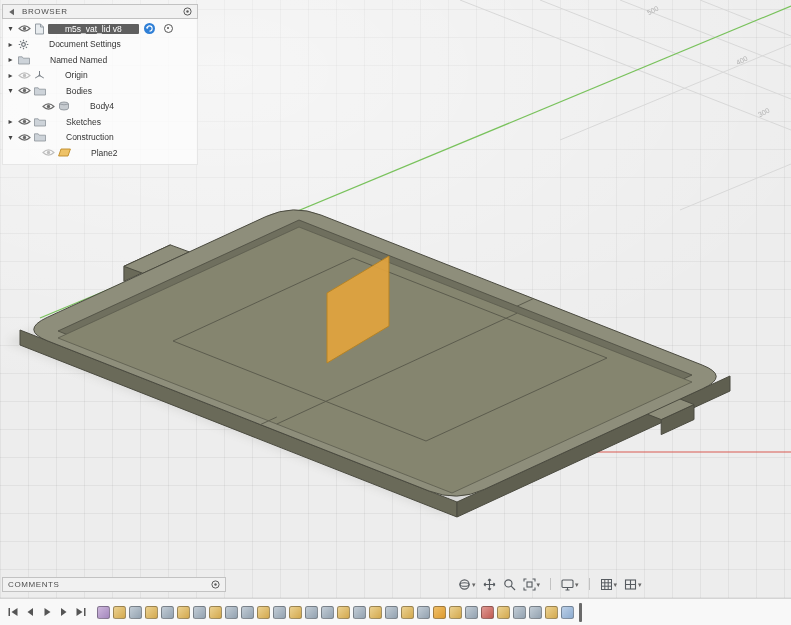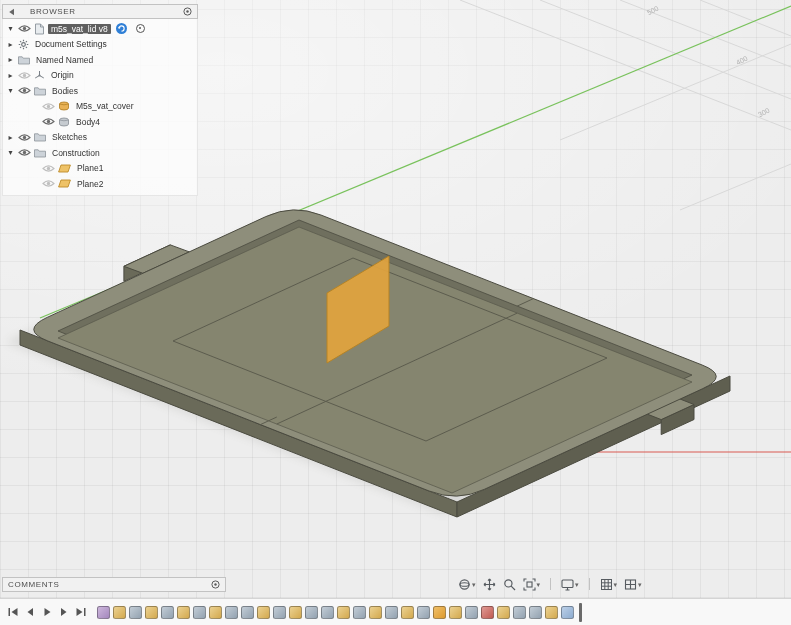--- a/index.html
+++ b/index.html
@@ -19,33 +19,33 @@
   .f-side2{fill:var(--model-side2);stroke:var(--model-outline);stroke-width:1}
   .f-wall{fill:var(--model-wall);stroke:var(--model-outline);stroke-width:.8}
   .f-floor{fill:var(--model-floor);stroke:#5c5c4e;stroke-width:.8}
   .engrave{stroke:#5c5c4e;stroke-width:1;fill:none}
   .axis-y{stroke:var(--axis-y);stroke-width:1.2}
   .axis-x{stroke:var(--axis-x);stroke-width:1.2}
   .grid-labels{position:absolute;inset:0;pointer-events:none}
   .grid-label{position:absolute;font-size:7px;color:#b2b2b2;transform-origin:left top}
 
   
-  .panel-header{height:15px;display:flex;align-items:center;gap:15px;padding:0 5px;
+  .panel-header{height:15px;display:flex;align-items:center;gap:7px;padding:0 5px;
     background:#f1f1f1;border:1px solid #c2c2c2;font-size:8px;color:#4d4d4d;letter-spacing:.6px}
   .panel-header .spacer{flex:1}
   .browser-panel{position:absolute;left:2px;top:4px;width:196px}
   .tree{background:rgba(252,252,252,.78);padding:2px 0 3px;border-left:1px solid rgba(200,200,200,.4);
     border-right:1px solid rgba(200,200,200,.4);border-bottom:1px solid rgba(200,200,200,.4)}
   .trow{display:flex;align-items:center;height:15.5px;font-size:8.5px;color:#333;gap:3px;padding-left:3px;white-space:nowrap}
   .trow.d1{padding-left:27px}
   .exp{width:9px;font-size:8px;color:#444;text-align:center;flex:0 0 auto}
   .ic{display:inline-flex;align-items:center;flex:0 0 auto}
   .eye{color:#6b6b6b;width:13px;justify-content:center}
   .eye.dim{color:#bfbfbf}
-  .lbl{padding:0 3px}
+  .lbl{padding:0 17px}
   .lbl.sel{background:var(--selection-bg);color:#fff;border-radius:1px}
   .badge-sync{width:11px;height:11px;border-radius:50%;background:var(--accent-blue);
     display:inline-flex;align-items:center;justify-content:center;margin-left:2px;flex:0 0 auto}
   .badge-ring{width:9px;height:9px;border-radius:50%;border:1.5px solid #555;margin-left:6px;position:relative;flex:0 0 auto}
   .badge-ring::after{content:"";position:absolute;left:2px;top:2px;width:2px;height:2px;border-radius:50%;background:#555}
 
   .comments-bar{position:absolute;left:2px;bottom:6px;width:224px}
 
   
   .navbar{position:absolute;left:458px;bottom:5px;height:18px;display:flex;align-items:center;gap:7px;color:#565b60}
@@ -214,36 +214,20 @@
             </span>
             <span class="ic ">
               <svg width="12" height="10" viewBox="0 0 12 10">
                 <path d="M.5 9 V1.8 H4.2 L5.2 3.2 H11.5 V9 Z" fill="#cdd3d9" stroke="#8d949b" stroke-width="0.8"></path>
               </svg>
             </span>
             <span class="lbl">Bodies</span>
           </div>
           <div class="trow d1">
             <span class="exp"></span>
-            <span class="ic eye dim">
-              <svg width="13" height="9" viewBox="0 0 13 9">
-                <path d="M1 4.5 Q6.5 -0.8 12 4.5 Q6.5 9.8 1 4.5 Z" fill="none" stroke="currentColor" stroke-width="1.1"></path>
-                <circle cx="6.5" cy="4.5" r="1.7" fill="currentColor"></circle>
-              </svg>
-            </span>
-            <span class="ic ">
-              <svg width="12" height="10" viewBox="0 0 12 10">
-                <path d="M1.5 3 Q1.5 1 6 1 Q10.5 1 10.5 3 V7 Q10.5 9 6 9 Q1.5 9 1.5 7 Z" fill="#e9b255" stroke="#ad7b1f" stroke-width="0.8"></path>
-                <path d="M1.5 3 Q6 4.6 10.5 3" fill="none" stroke="#ad7b1f" stroke-width="0.7"></path>
-              </svg>
-            </span>
-            <span class="lbl">M5s_vat_cover</span>
-          </div>
-          <div class="trow d1">
-            <span class="exp"></span>
             <span class="ic eye">
               <svg width="13" height="9" viewBox="0 0 13 9">
                 <path d="M1 4.5 Q6.5 -0.8 12 4.5 Q6.5 9.8 1 4.5 Z" fill="none" stroke="currentColor" stroke-width="1.1"></path>
                 <circle cx="6.5" cy="4.5" r="1.7" fill="currentColor"></circle>
               </svg>
             </span>
             <span class="ic ">
               <svg width="12" height="10" viewBox="0 0 12 10">
                 <path d="M1.5 3 Q1.5 1 6 1 Q10.5 1 10.5 3 V7 Q10.5 9 6 9 Q1.5 9 1.5 7 Z" fill="#c6cbd0" stroke="#878d93" stroke-width="0.8"></path>
                 <path d="M1.5 3 Q6 4.6 10.5 3" fill="none" stroke="#878d93" stroke-width="0.7"></path>
@@ -273,35 +257,20 @@
                 <path d="M1 4.5 Q6.5 -0.8 12 4.5 Q6.5 9.8 1 4.5 Z" fill="none" stroke="currentColor" stroke-width="1.1"></path>
                 <circle cx="6.5" cy="4.5" r="1.7" fill="currentColor"></circle>
               </svg>
             </span>
             <span class="ic ">
               <svg width="12" height="10" viewBox="0 0 12 10">
                 <path d="M.5 9 V1.8 H4.2 L5.2 3.2 H11.5 V9 Z" fill="#cdd3d9" stroke="#8d949b" stroke-width="0.8"></path>
               </svg>
             </span>
             <span class="lbl">Construction</span>
-          </div>
-          <div class="trow d1">
-            <span class="exp"></span>
-            <span class="ic eye dim">
-              <svg width="13" height="9" viewBox="0 0 13 9">
-                <path d="M1 4.5 Q6.5 -0.8 12 4.5 Q6.5 9.8 1 4.5 Z" fill="none" stroke="currentColor" stroke-width="1.1"></path>
-                <circle cx="6.5" cy="4.5" r="1.7" fill="currentColor"></circle>
-              </svg>
-            </span>
-            <span class="ic ">
-              <svg width="13" height="9" viewBox="0 0 13 9">
-                <polygon points="3,1 12.4,1 10,8 0.6,8" fill="#eec267" stroke="#bd8b28" stroke-width="0.9"></polygon>
-              </svg>
-            </span>
-            <span class="lbl">Plane1</span>
           </div>
           <div class="trow d1">
             <span class="exp"></span>
             <span class="ic eye dim">
               <svg width="13" height="9" viewBox="0 0 13 9">
                 <path d="M1 4.5 Q6.5 -0.8 12 4.5 Q6.5 9.8 1 4.5 Z" fill="none" stroke="currentColor" stroke-width="1.1"></path>
                 <circle cx="6.5" cy="4.5" r="1.7" fill="currentColor"></circle>
               </svg>
             </span>
             <span class="ic ">

